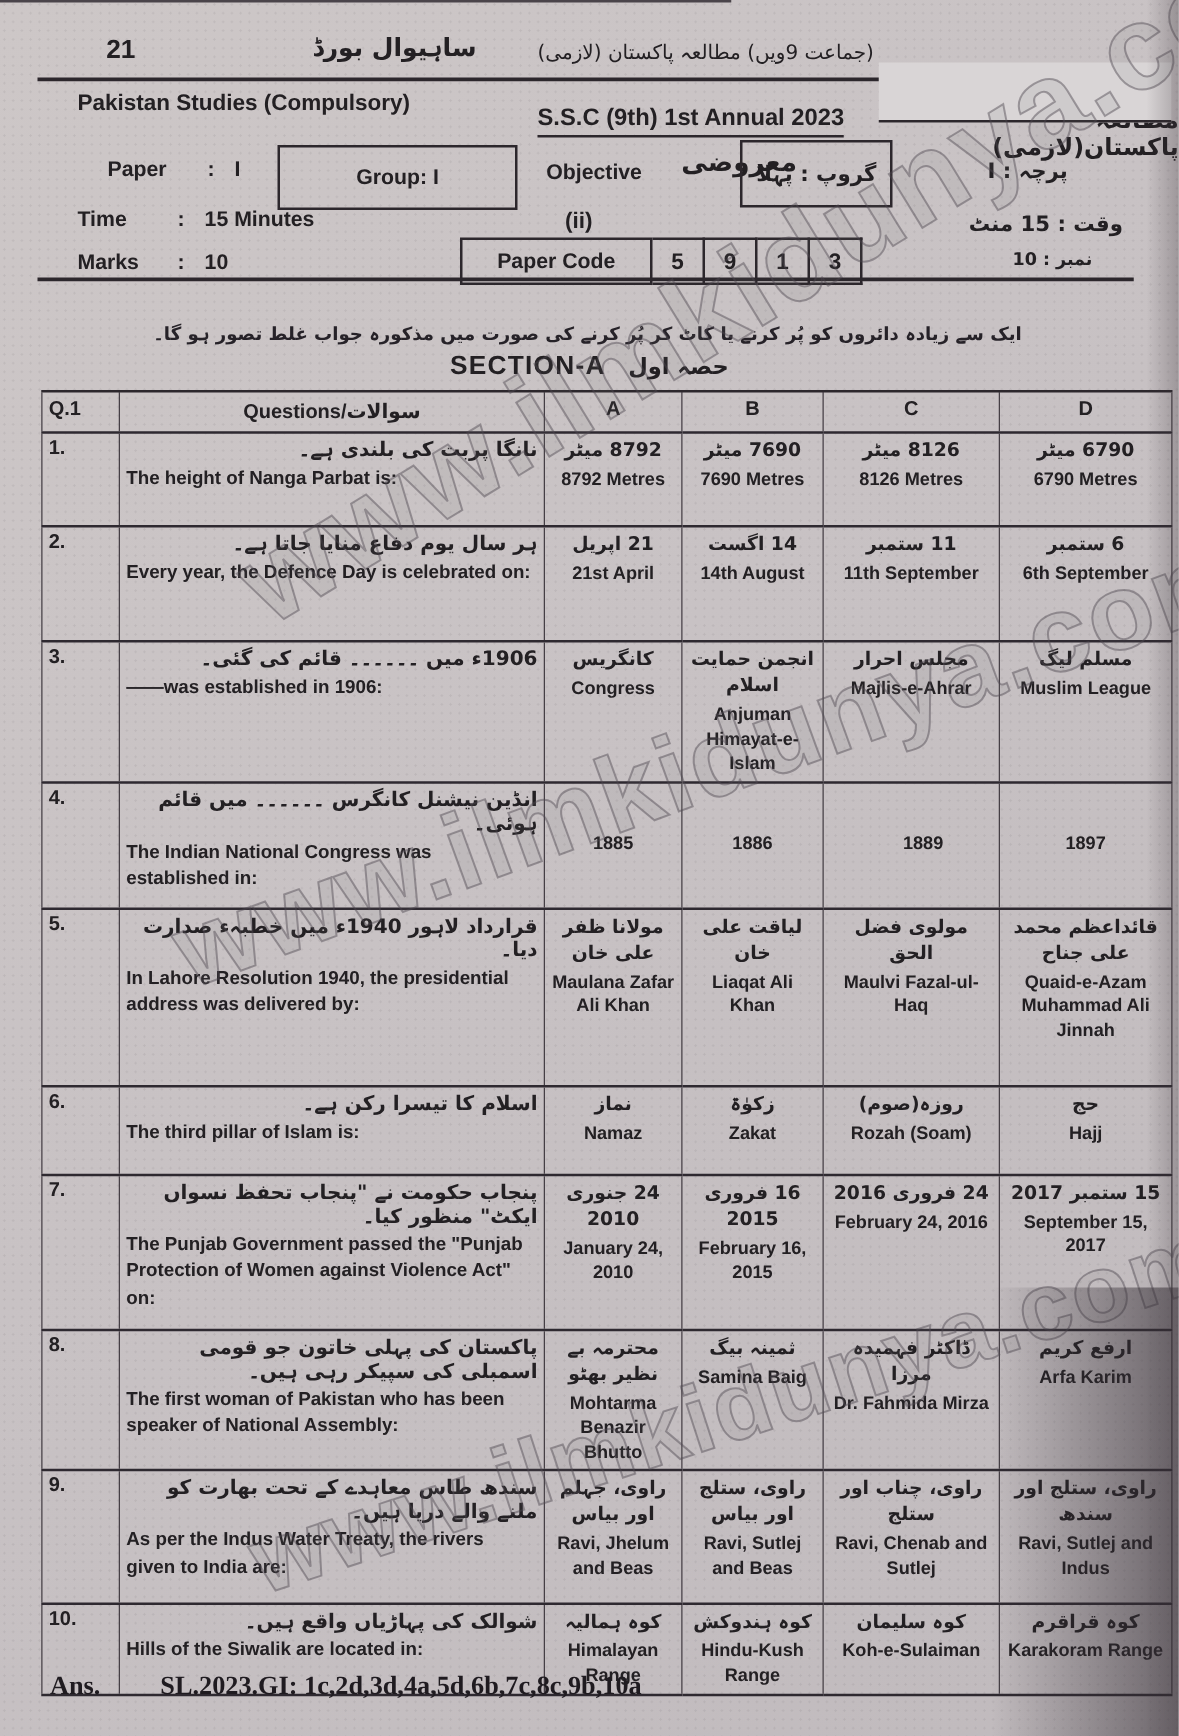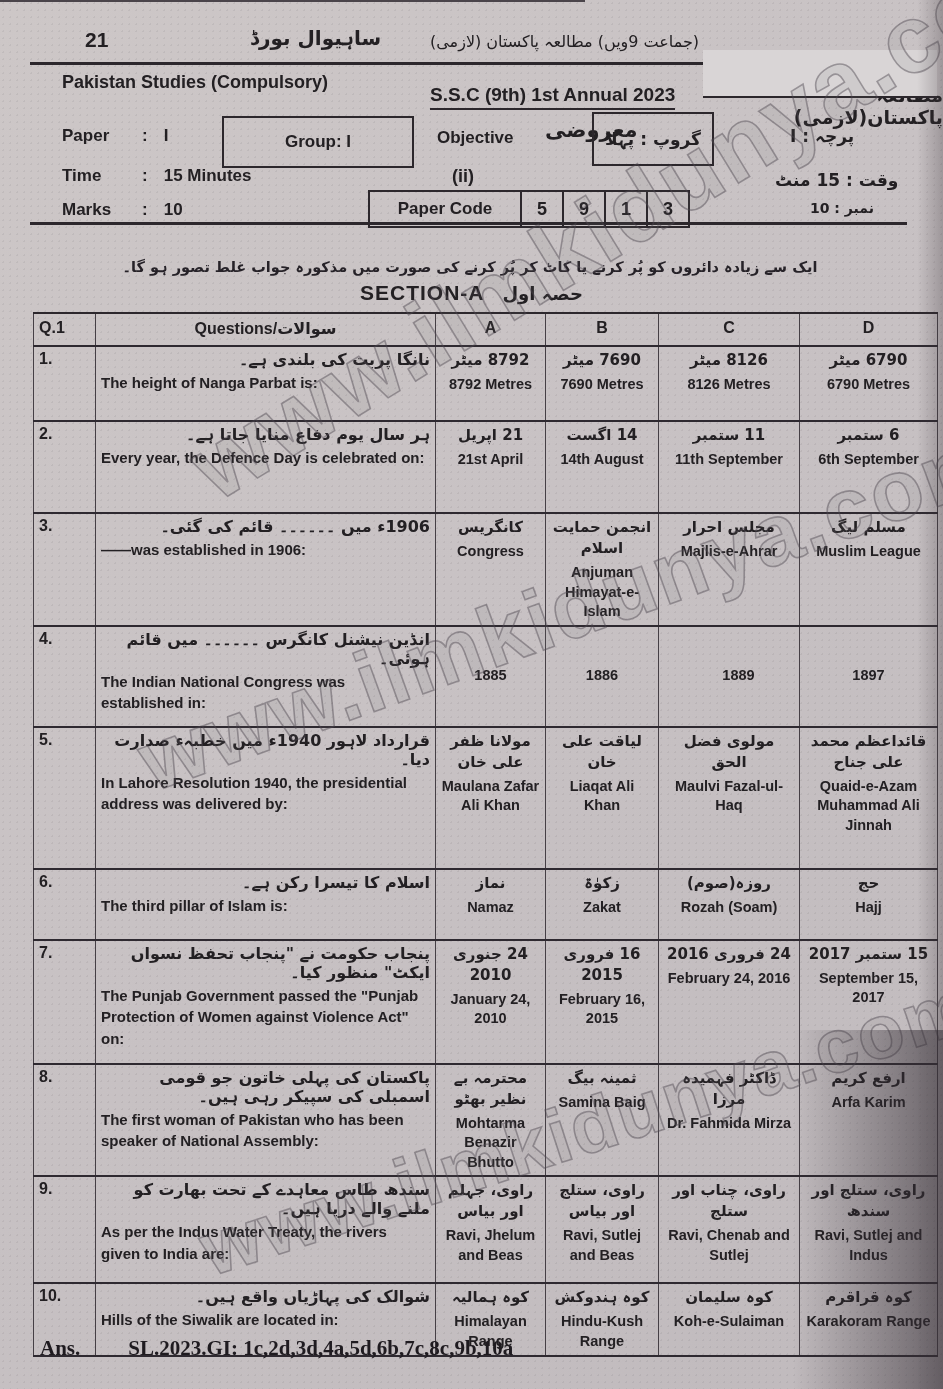--- a/index.html
+++ b/index.html
@@ -97,21 +97,21 @@
   <div class="abs toptitle urdu" dir="rtl">(جماعت 9ویں) مطالعہ پاکستان (لازمی)</div>
   <div class="abs patch"></div>
   <div class="rule" style="left:30px;top:62px;width:877px;height:2.5px;"></div>
   <div class="rule" style="left:703px;top:96px;width:234px;height:2px;z-index:3;"></div>
 
   <div class="abs subject eng">Pakistan Studies (Compulsory)</div>
   <div class="abs examtitle eng">S.S.C (9th) 1st Annual 2023</div>
   <div class="abs subjecturdu urdu" dir="rtl">مطالعہ پاکستان(لازمی)</div>
 
   <div class="abs hline eng" style="left:62px;top:126px;">
-    <span style="width:72px;">Paper</span>
+    <span style="width:72px;margin-left:24px;">Paper</span>
     <span>:</span>
     <span style="margin-left:8px;">I</span>
   </div>
   <div class="abs groupbox eng">Group: I</div>
   <div class="abs objective eng">Objective</div>
   <div class="abs objurdu urdu" dir="rtl">معروضی</div>
   <div class="abs groupboxur urdu" dir="rtl">گروپ : پہلا</div>
   <div class="abs paperur urdu" dir="rtl">پرچہ : I</div>
 
   <div class="abs hline eng" style="left:62px;top:166px;">

